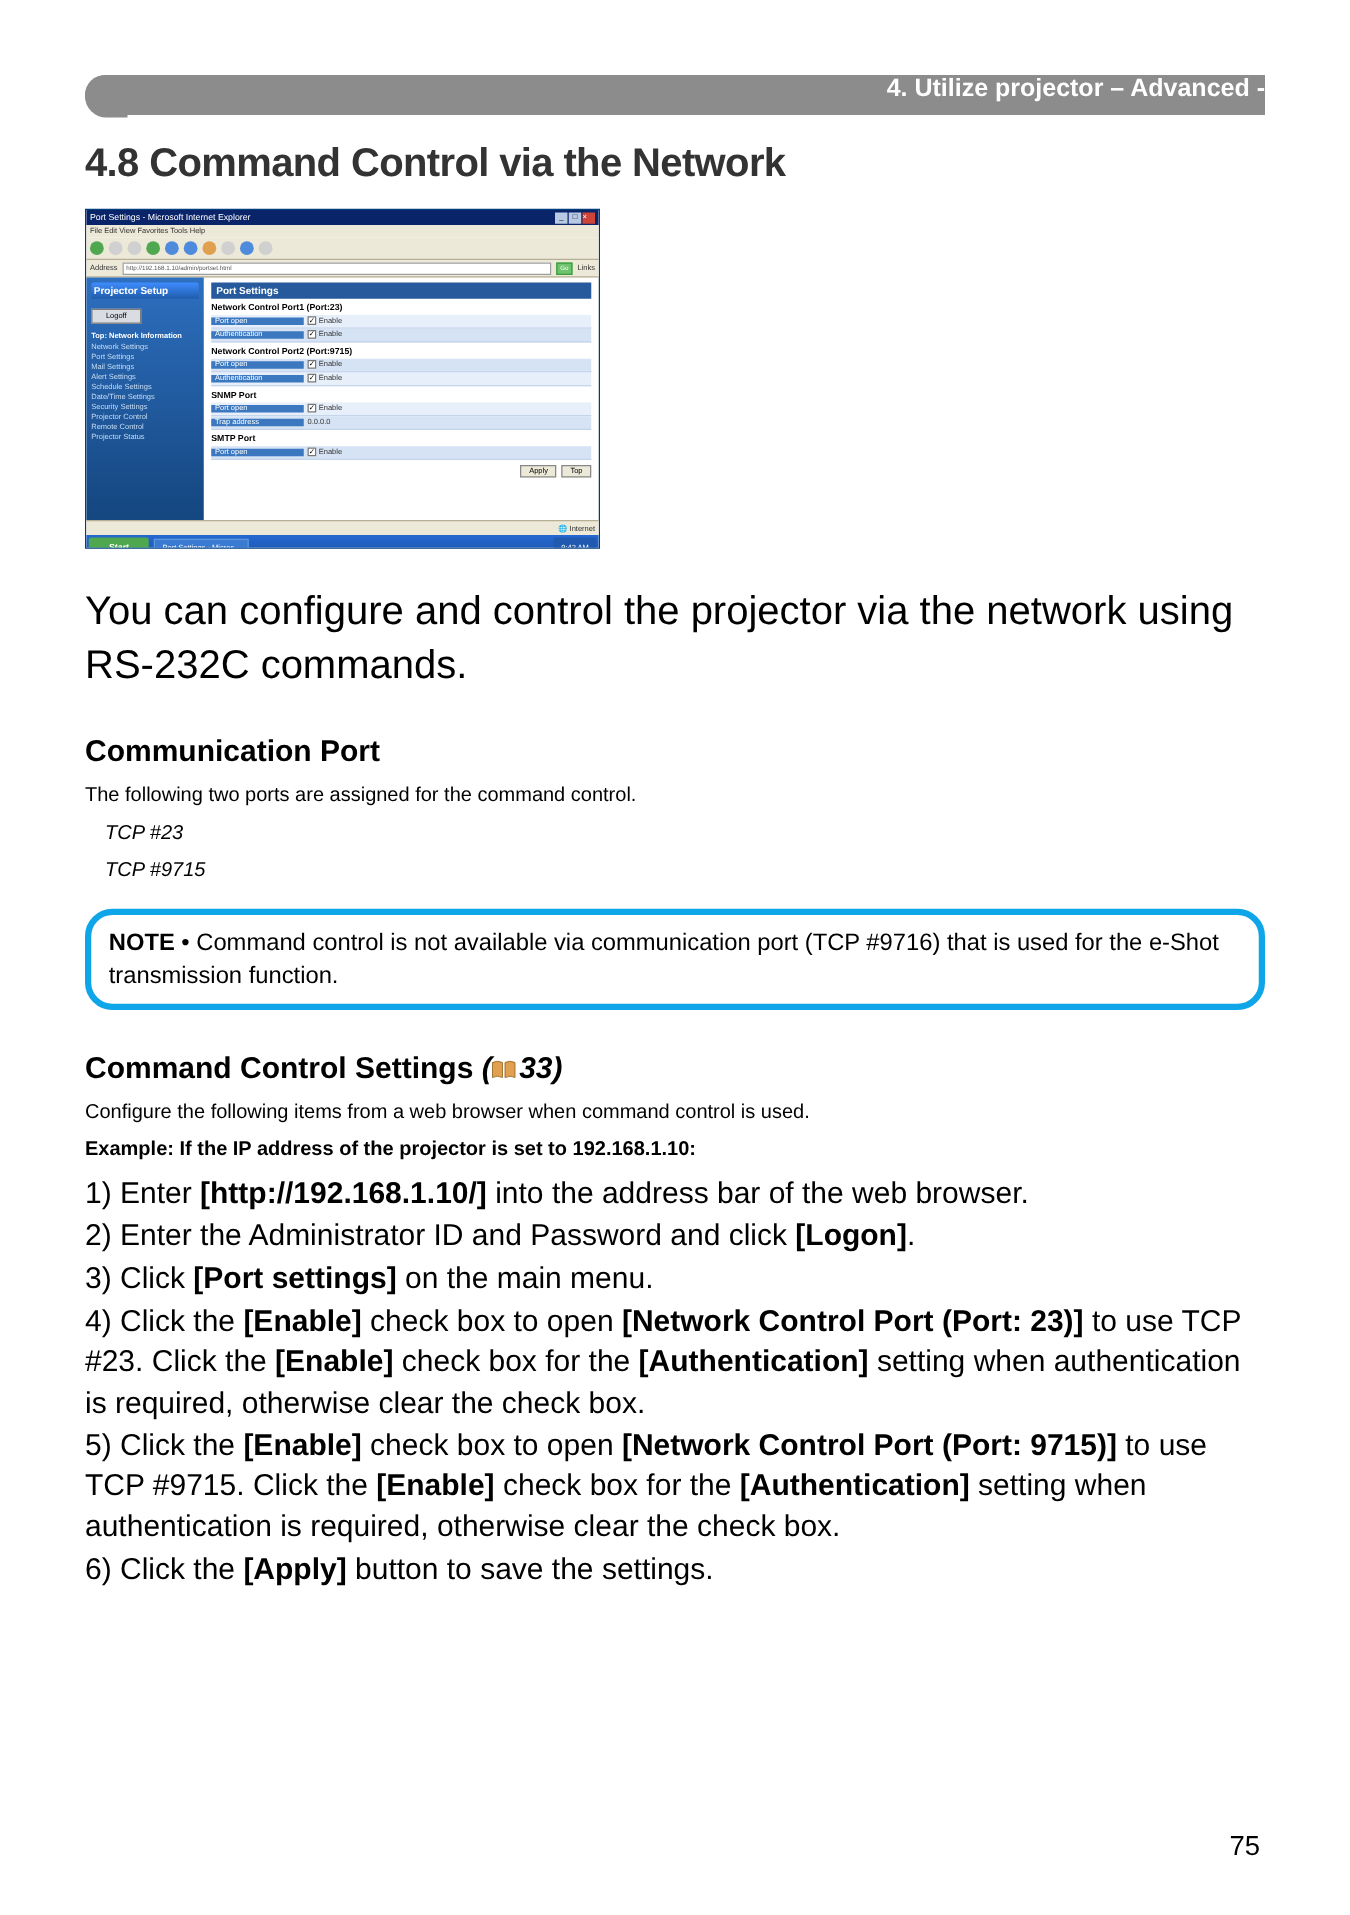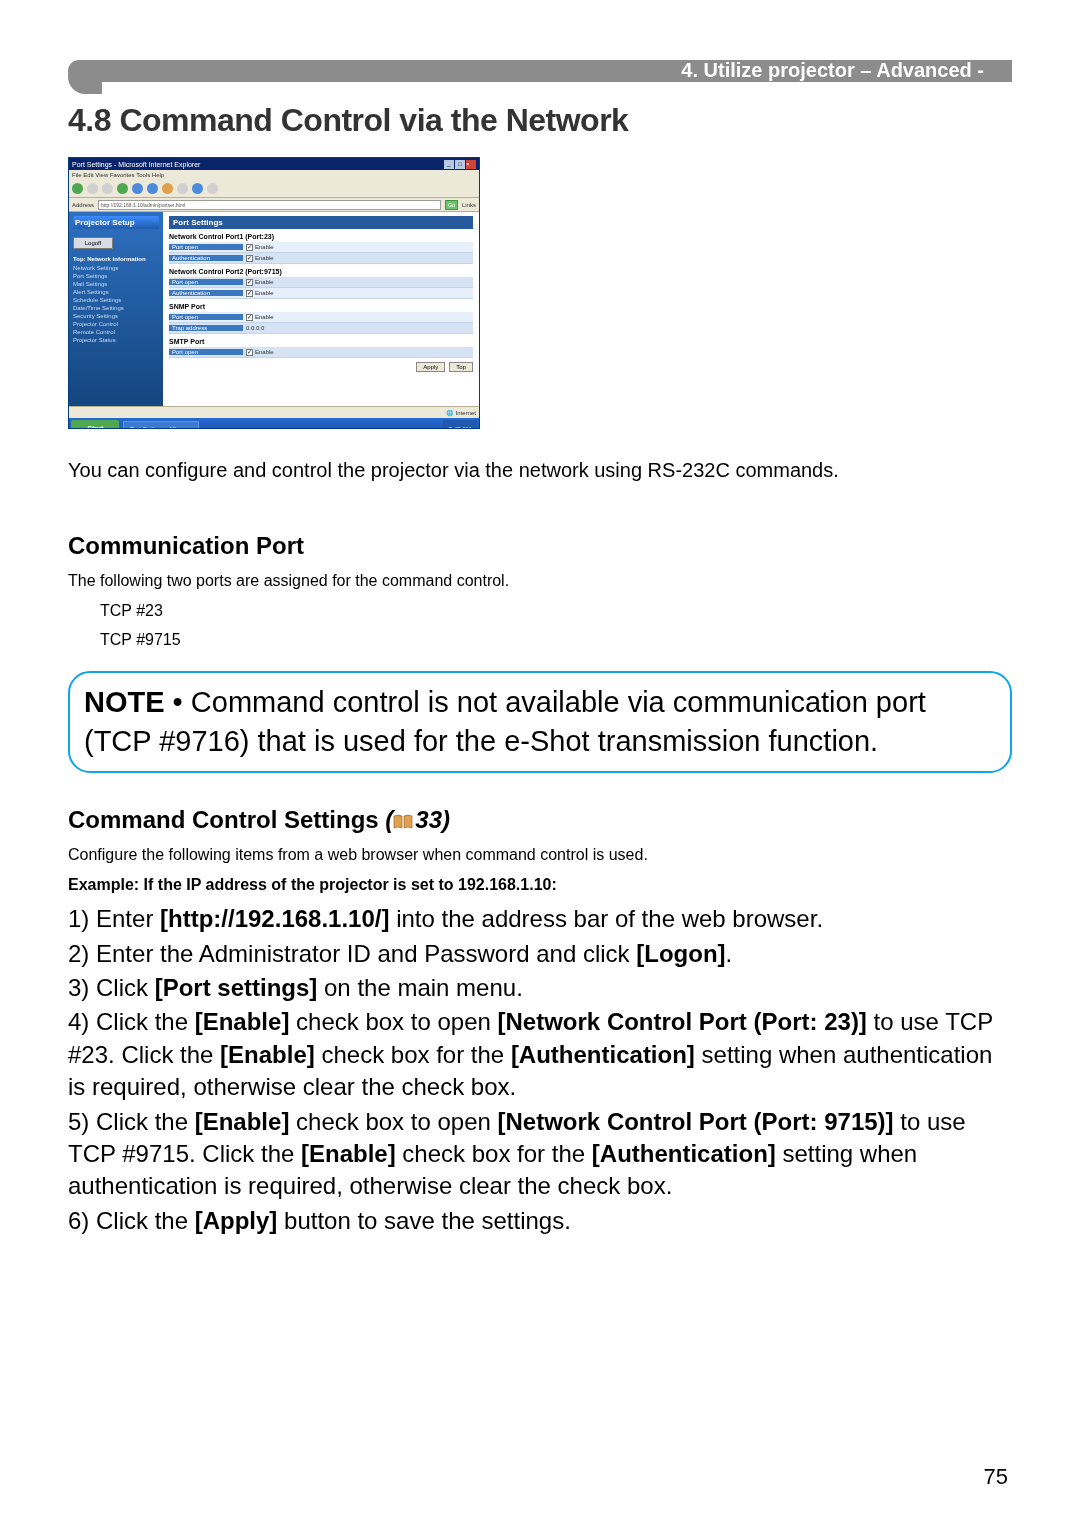--- a/index.html
+++ b/index.html
@@ -1,18 +1,18 @@
 <!DOCTYPE html>
 <html><head>
 <meta charset="utf-8">
 <style>
   * { box-sizing: border-box; margin: 0; padding: 0; }
   html, body { width: 1080px; height: 1532px; background: #ffffff; font-family: Arial, Helvetica, sans-serif; color: #000000; }
   .page { width: 1080px; height: 1532px; padding: 60px 68px 40px 68px; position: relative; }
-  .header-bar { width: 100%; height: 22px; background: #8c8c8c; border-radius: 18px 0 0 18px; display: flex; align-items: flex-end; justify-content: flex-end; padding-right: 28px; margin-bottom: 20px; position: relative; }
+  .header-bar { width: 100%; height: 32px; background: #8c8c8c; border-radius: 18px 0 0 18px; display: flex; align-items: flex-start; justify-content: flex-end; padding-right: 0; margin-bottom: 20px; position: relative; }
   .header-bar::before { content: ""; position: absolute; left: 0; top: 0; height: 34px; width: 34px; background: #8c8c8c; border-radius: 18px 0 0 18px; }
   .header-text { color: #ffffff; font-weight: bold; font-size: 20px; }
   .section-title { font-size: 32px; font-weight: 900; color: #333; margin: 14px 0 18px 0; font-family: Arial Black, Arial, sans-serif; letter-spacing: -0.5px; }
   .screenshot-box { width: 412px; height: 272px; border: 1px solid #003e7e; position: relative; background: #ffffff; margin-bottom: 28px; overflow: hidden; font-size: 7px; }
   .ss-titlebar { background: #0a246a; color: #fff; height: 12px; display: flex; align-items: center; padding: 0 3px; justify-content: space-between; }
   .ss-titlebar span:last-child { display: flex; gap: 1px; }
   .ss-win-btn { width: 10px; height: 9px; background: #b8c9e4; display: inline-block; font-size: 6px; line-height: 8px; text-align: center; color: #000; }
   .ss-close-btn { width: 10px; height: 9px; background: #d04437; display: inline-block; font-size: 6px; line-height: 8px; text-align: center; color: #fff; }
   .ss-menubar { background: #ece9d8; height: 10px; padding: 0 3px; color: #333; font-size: 6px; line-height: 10px; }
   .ss-toolbar { background: #ece9d8; border-bottom: 1px solid #b7af94; height: 18px; display: flex; align-items: center; gap: 4px; padding: 0 3px; }
@@ -38,27 +38,27 @@
   .ps-row .cell-r { padding: 0 3px; font-size: 6px; color: #333; }
   .cb { display: inline-block; width: 7px; height: 7px; border: 1px solid #777; background: #fff; vertical-align: middle; margin-right: 2px; position: relative; }
   .cb.checked::after { content: "✓"; position: absolute; font-size: 6px; top: -2px; left: 0; color: #000; }
   .ss-btnrow { text-align: right; margin-top: 4px; }
   .ss-btn { display: inline-block; padding: 1px 6px; background: #ece9d8; border: 1px solid #888; font-size: 6px; margin-left: 2px; }
   .ss-statusbar { height: 12px; background: #ece9d8; border-top: 1px solid #b7af94; display: flex; align-items: center; font-size: 6px; color: #333; padding: 0 3px; justify-content: flex-end; gap: 4px; }
   .ss-taskbar { height: 22px; background: linear-gradient(#2569d1,#1a4da0); display: flex; align-items: center; padding: 0 2px; gap: 4px; color: #fff; font-size: 7px; }
   .start-btn { background: #4fa84f; width: 48px; height: 18px; border-radius: 2px; line-height: 18px; text-align: center; font-size: 7px; font-style: italic; font-weight: bold; }
   .task { background: #3a7ad0; border: 1px solid #5c94dd; height: 16px; padding: 0 6px; line-height: 15px; font-size: 6px; }
   .task-time { margin-left: auto; font-size: 6px; background: #1f5ab0; height: 18px; line-height: 18px; padding: 0 6px; }
-  .body-text { font-size: 20px; line-height: 1.35; margin-bottom: 48px; }
+  .body-text { font-size: 32px; line-height: 1.35; margin-bottom: 35px; }
   .sub-heading { font-size: 24px; font-weight: 900; margin-bottom: 10px; font-family: Arial Black, Arial, sans-serif; margin-top: 33px; }
   .sub-heading .ref { font-weight: 900; font-style: italic; }
   .book-icon { display: inline-block; vertical-align: -2px; margin-right: 2px; }
   .paragraph { font-size: 16px; line-height: 1.35; margin-bottom: 8px; }
-  .indent { margin-left: 32px; }
-  .note-box { border: 2px solid #0ea5e9; border-radius: 22px; padding: 10px 14px; font-size: 29px; line-height: 1.35; margin: 20px 0 32px 0; }
+  .indent { margin-left: 16px; font-style: italic; }
+  .note-box { border: 5px solid #0ea5e9; border-radius: 22px; padding: 10px 14px; font-size: 19px; line-height: 1.35; margin: 20px 0 32px 0; }
   .note-label { font-weight: 900; font-family: Arial Black, Arial, sans-serif; }
   .steps p { font-size: 24px; line-height: 1.35; margin-bottom: 2px; }
   .pagenum { position: absolute; bottom: 42px; right: 72px; font-size: 22px; }
 </style>
 </head>
 <body>
 
 <div class="page">
 
   <div class="header-bar">

